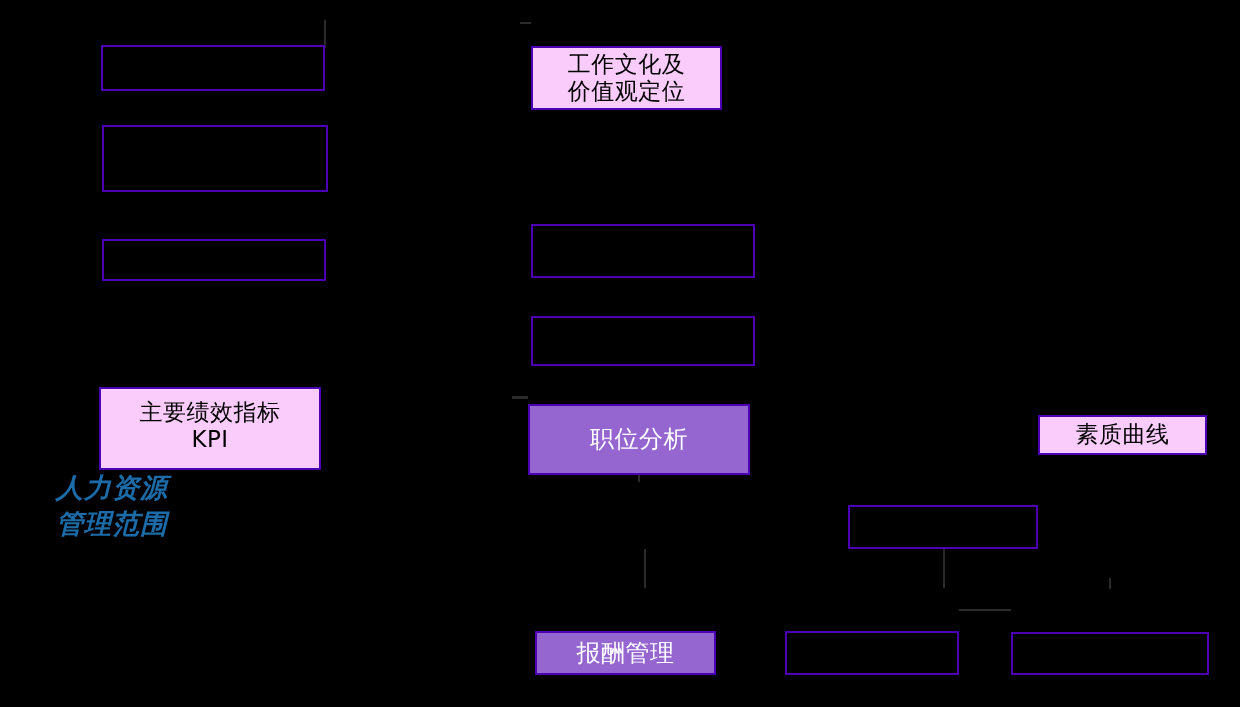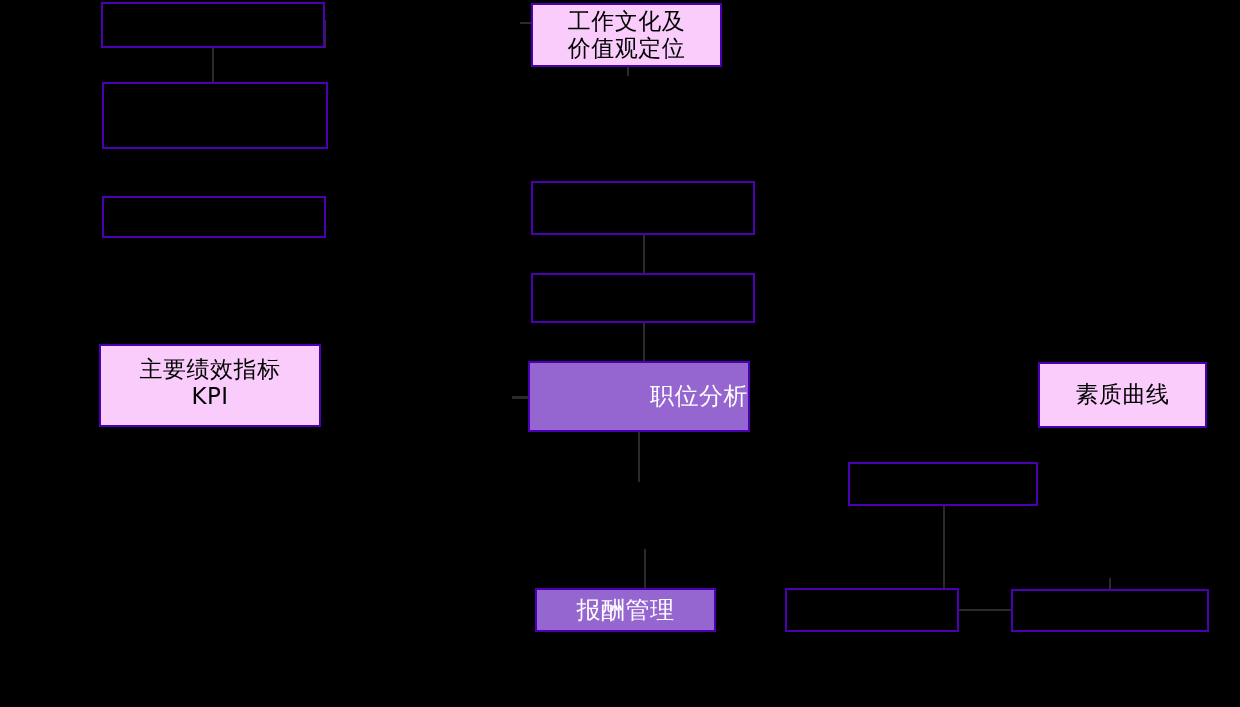--- a/index.html
+++ b/index.html
@@ -21,20 +21,21 @@
     position: absolute;
     box-sizing: border-box;
     border: 2px solid #4B00B4;
     display: flex;
     align-items: center;
     justify-content: center;
     text-align: center;
     line-height: 1.18;
     white-space: pre-line;
     letter-spacing: 0.5px;
+    margin-top: 43px;
   }
   
   .fill-pink   { background: #FACCFC; color: #000000; }
   .fill-purple { background: #9566D0; color: #FFFFFF; }
   .fill-black  { background: #000000; color: #000000; }
 
   .node-text {
     display: block;
     width: 100%;
   }
@@ -69,20 +70,22 @@
   }
   .connector.dark {
     background: #2A2A2A;
   }
 </style>
 </head>
 <body>
 
 <div id="canvas" style="width: 1240px; height: 707px; background: rgb(0, 0, 0);">
 
+  <div class="side-label" style="left:56px; top:470px;">人力资源
+管理范围</div>
 <div class="connector dark" style="left: 212px; top: 48px; width: 2px; height: 34px;"></div>
     <div class="connector dark" style="left: 324px; top: 20px; width: 2px; height: 28px;"></div>
     <div class="connector dark" style="left: 520px; top: 22px; width: 11px; height: 2px;"></div>
     <div class="connector dark" style="left: 627px; top: 67px; width: 2px; height: 9px;"></div>
     <div class="connector dark" style="left: 643px; top: 235px; width: 2px; height: 38px;"></div>
     <div class="connector dark" style="left: 643px; top: 323px; width: 2px; height: 38px;"></div>
     <div class="connector dark" style="left: 512px; top: 396px; width: 16px; height: 3px;"></div>
     <div class="connector dark" style="left: 638px; top: 432px; width: 2px; height: 50px;"></div>
     <div class="connector dark" style="left: 644px; top: 549px; width: 2px; height: 39px;"></div>
     <div class="connector dark" style="left: 943px; top: 506px; width: 2px; height: 82px;"></div>
@@ -90,19 +93,19 @@
     <div class="connector dark" style="left: 1109px; top: 578px; width: 2px; height: 11px;"></div>
     <div class="node fill-black" style="left: 101px; top: 2px; width: 224px; height: 46px;"><span class="node-text t-23"></span></div>
     <div class="node fill-black" style="left: 102px; top: 82px; width: 226px; height: 67px;"><span class="node-text t-23"></span></div>
     <div class="node fill-black" style="left: 102px; top: 196px; width: 224px; height: 42px;"><span class="node-text t-23"></span></div>
     <div class="node fill-pink" style="left: 531px; top: 3px; width: 191px; height: 64px;"><span class="node-text t-23">工作文化及
 价值观定位</span></div>
     <div class="node fill-black" style="left: 531px; top: 181px; width: 224px; height: 54px;"><span class="node-text t-23"></span></div>
     <div class="node fill-black" style="left: 531px; top: 273px; width: 224px; height: 50px;"><span class="node-text t-23"></span></div>
     <div class="node fill-pink overflow-text" style="left: 99px; top: 344px; width: 222px; height: 83px;"><span class="node-text t-23">主要绩效指标
 KPI</span></div>
-    <div class="node fill-purple" style="left: 528px; top: 361px; width: 222px; height: 71px; text-align: right;"><span class="node-text t-24">职位分析</span></div>
-    <div class="node fill-pink" style="left: 1038px; top: 362px; width: 169px; height: 66px;"><span class="node-text t-23">素质曲线</span></div>
+    <div class="node fill-purple" style="left: 528px; top: 361px; width: 222px; height: 71px;"><span class="node-text t-24">职位分析</span></div>
+    <div class="node fill-pink" style="left: 1038px; top: 372px; width: 169px; height: 40px;"><span class="node-text t-23">素质曲线</span></div>
     <div class="node fill-black" style="left: 848px; top: 462px; width: 190px; height: 44px;"><span class="node-text t-23"></span></div>
     <div class="node fill-purple" style="left: 535px; top: 588px; width: 181px; height: 44px;"><span class="node-text t-24">报酬管理</span></div>
     <div class="node fill-black" style="left: 785px; top: 588px; width: 174px; height: 44px;"><span class="node-text t-23"></span></div>
     <div class="node fill-black" style="left: 1011px; top: 589px; width: 198px; height: 43px;"><span class="node-text t-23"></span></div>
   </div>
 
 </body></html>

